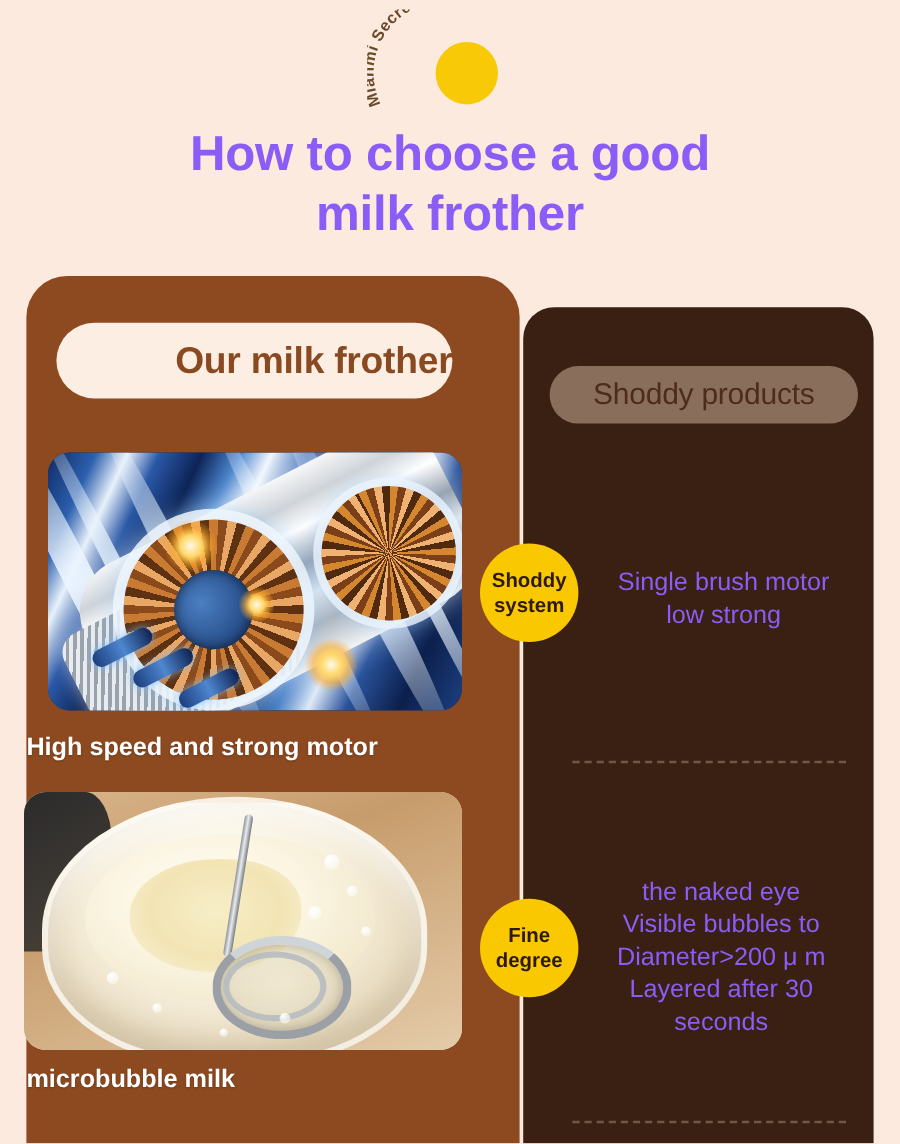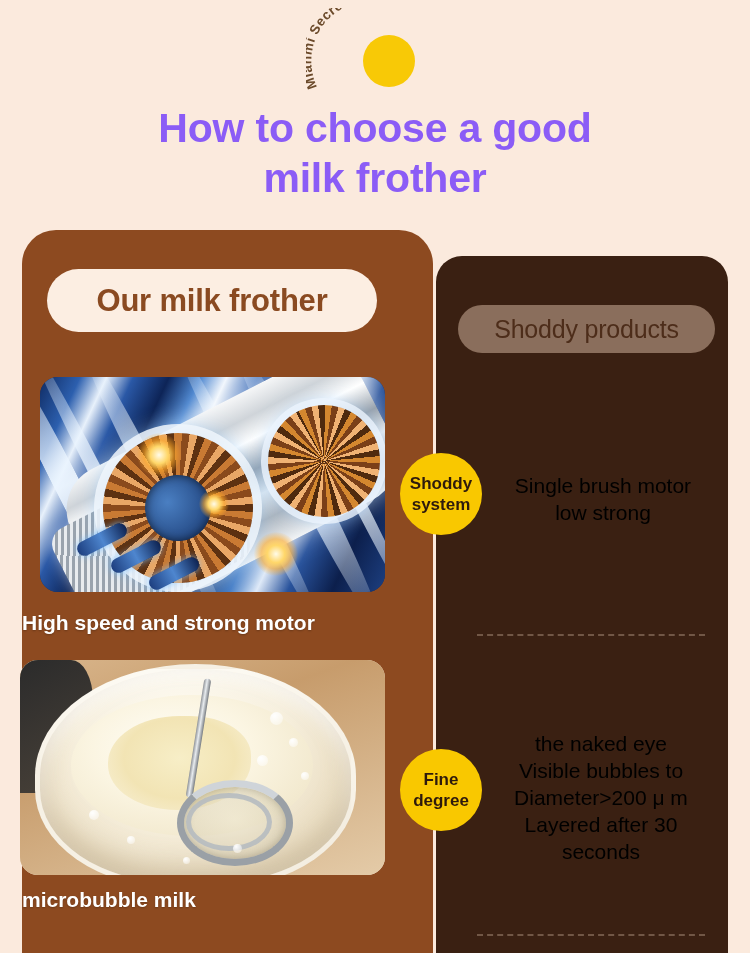--- a/index.html
+++ b/index.html
@@ -91,21 +91,21 @@
   #pill-ours {
     position: absolute;
     left: 47px;
     top: 269px;
     width: 330px;
     height: 63px;
     background: #fceee2;
     border-radius: 32px;
     display: flex;
     align-items: center;
-    justify-content: center;
+    justify-content: flex-end;
   }
   #pill-ours .label {
     font-size: 31px;
     font-weight: 700;
     color: #8a4a21;
     letter-spacing: -0.2px;
   }
   #pill-shoddy {
     position: absolute;
     left: 458px;
@@ -347,21 +347,21 @@
     line-height: 21px;
     text-align: center;
   }
   #badge-power { left: 400px; top: 453px; }
   #badge-fine  { left: 400px; top: 749px; }
   .badge .line { display: block; }
 
   
   .right-text {
     position: absolute;
-    color: #000000;
+    color: #8b5cf6;
     text-align: center;
     font-size: 21px;
     line-height: 27px;
     font-weight: 400;
   }
   #right-power { left: 478px; top: 472px; width: 250px; }
   #right-fine  { left: 472px; top: 730px; width: 258px; }
   .right-text .line { display: block; }
 
   

